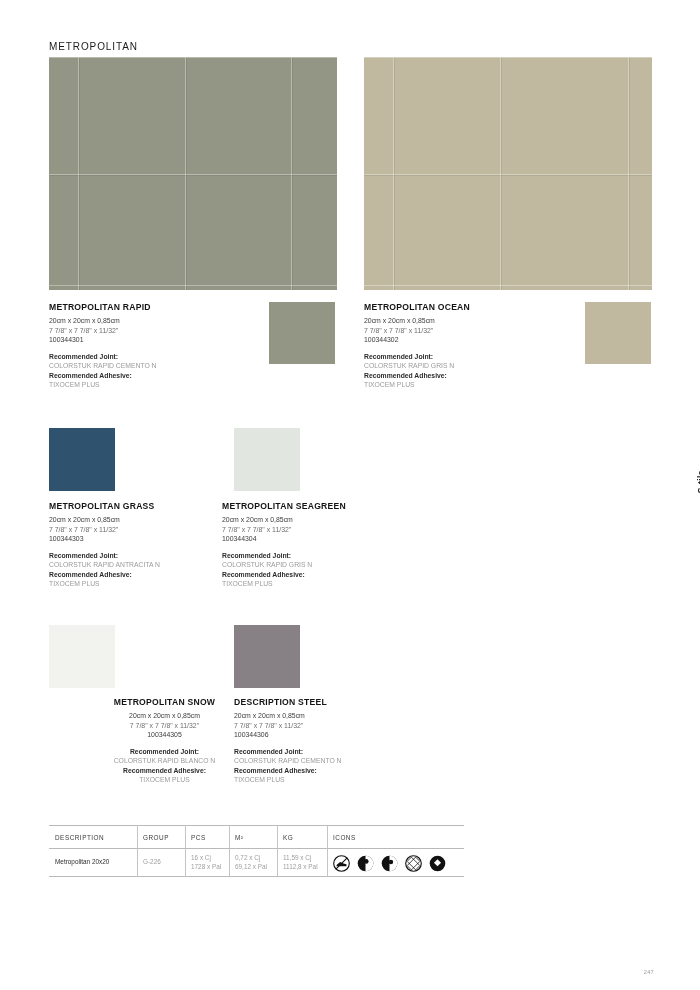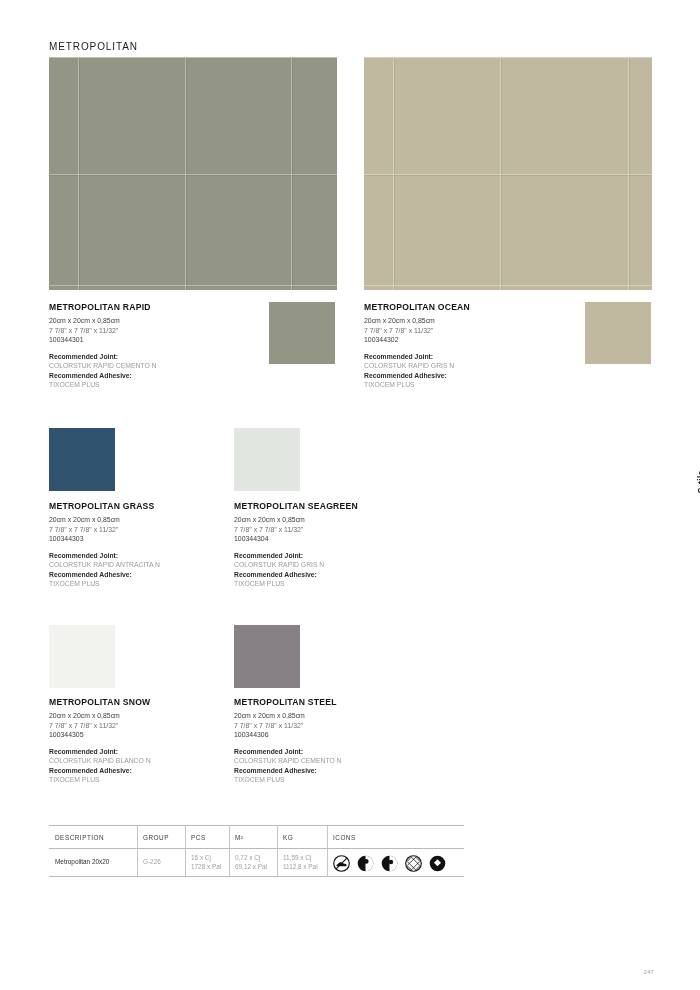--- a/index.html
+++ b/index.html
@@ -161,46 +161,46 @@
     <div class="prod-line">20cm x 20cm x 0,85cm</div>
     <div class="prod-line faint">7 7/8" x 7 7/8" x 11/32"</div>
     <div class="prod-line">100344303</div>
     <div class="prod-spacer"></div>
     <div class="prod-sub">Recommended Joint:</div>
     <div class="prod-sub-val">COLORSTUK RAPID ANTRACITA N</div>
     <div class="prod-sub">Recommended Adhesive:</div>
     <div class="prod-sub-val">TIXOCEM PLUS</div>
   </div>
 
-  <div class="prod" style="left:234px; top:501px;">
+  <div class="prod" style="left:222px; top:501px;">
     <div class="prod-name">METROPOLITAN SEAGREEN</div>
     <div class="prod-line">20cm x 20cm x 0,85cm</div>
     <div class="prod-line faint">7 7/8" x 7 7/8" x 11/32"</div>
     <div class="prod-line">100344304</div>
     <div class="prod-spacer"></div>
     <div class="prod-sub">Recommended Joint:</div>
     <div class="prod-sub-val">COLORSTUK RAPID GRIS N</div>
     <div class="prod-sub">Recommended Adhesive:</div>
     <div class="prod-sub-val">TIXOCEM PLUS</div>
   </div>
 
-  <div class="prod" style="left:49px; top:697px;">
+  <div class="prod" style="left:57px; top:697px;text-align:center;">
     <div class="prod-name">METROPOLITAN SNOW</div>
     <div class="prod-line">20cm x 20cm x 0,85cm</div>
     <div class="prod-line faint">7 7/8" x 7 7/8" x 11/32"</div>
     <div class="prod-line">100344305</div>
     <div class="prod-spacer"></div>
     <div class="prod-sub">Recommended Joint:</div>
     <div class="prod-sub-val">COLORSTUK RAPID BLANCO N</div>
     <div class="prod-sub">Recommended Adhesive:</div>
     <div class="prod-sub-val">TIXOCEM PLUS</div>
   </div>
 
   <div class="prod" style="left:234px; top:697px;">
-    <div class="prod-name">METROPOLITAN STEEL</div>
+    <div class="prod-name">DESCRIPTION STEEL</div>
     <div class="prod-line">20cm x 20cm x 0,85cm</div>
     <div class="prod-line faint">7 7/8" x 7 7/8" x 11/32"</div>
     <div class="prod-line">100344306</div>
     <div class="prod-spacer"></div>
     <div class="prod-sub">Recommended Joint:</div>
     <div class="prod-sub-val">COLORSTUK RAPID CEMENTO N</div>
     <div class="prod-sub">Recommended Adhesive:</div>
     <div class="prod-sub-val">TIXOCEM PLUS</div>
   </div>
 

